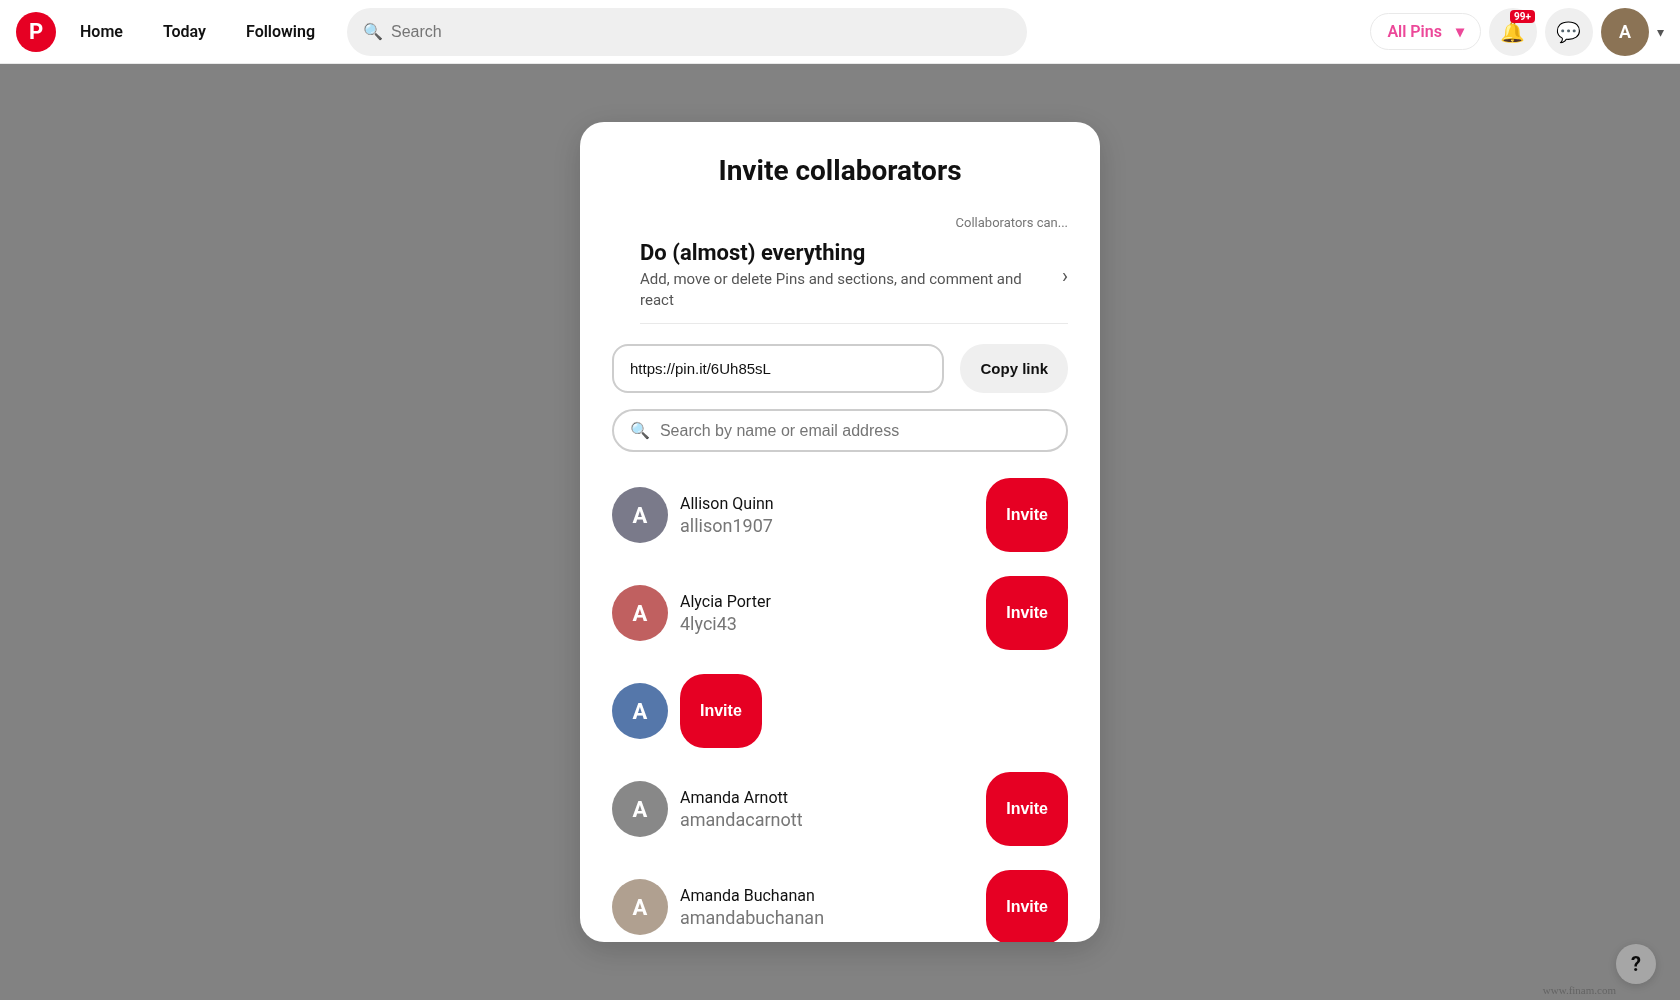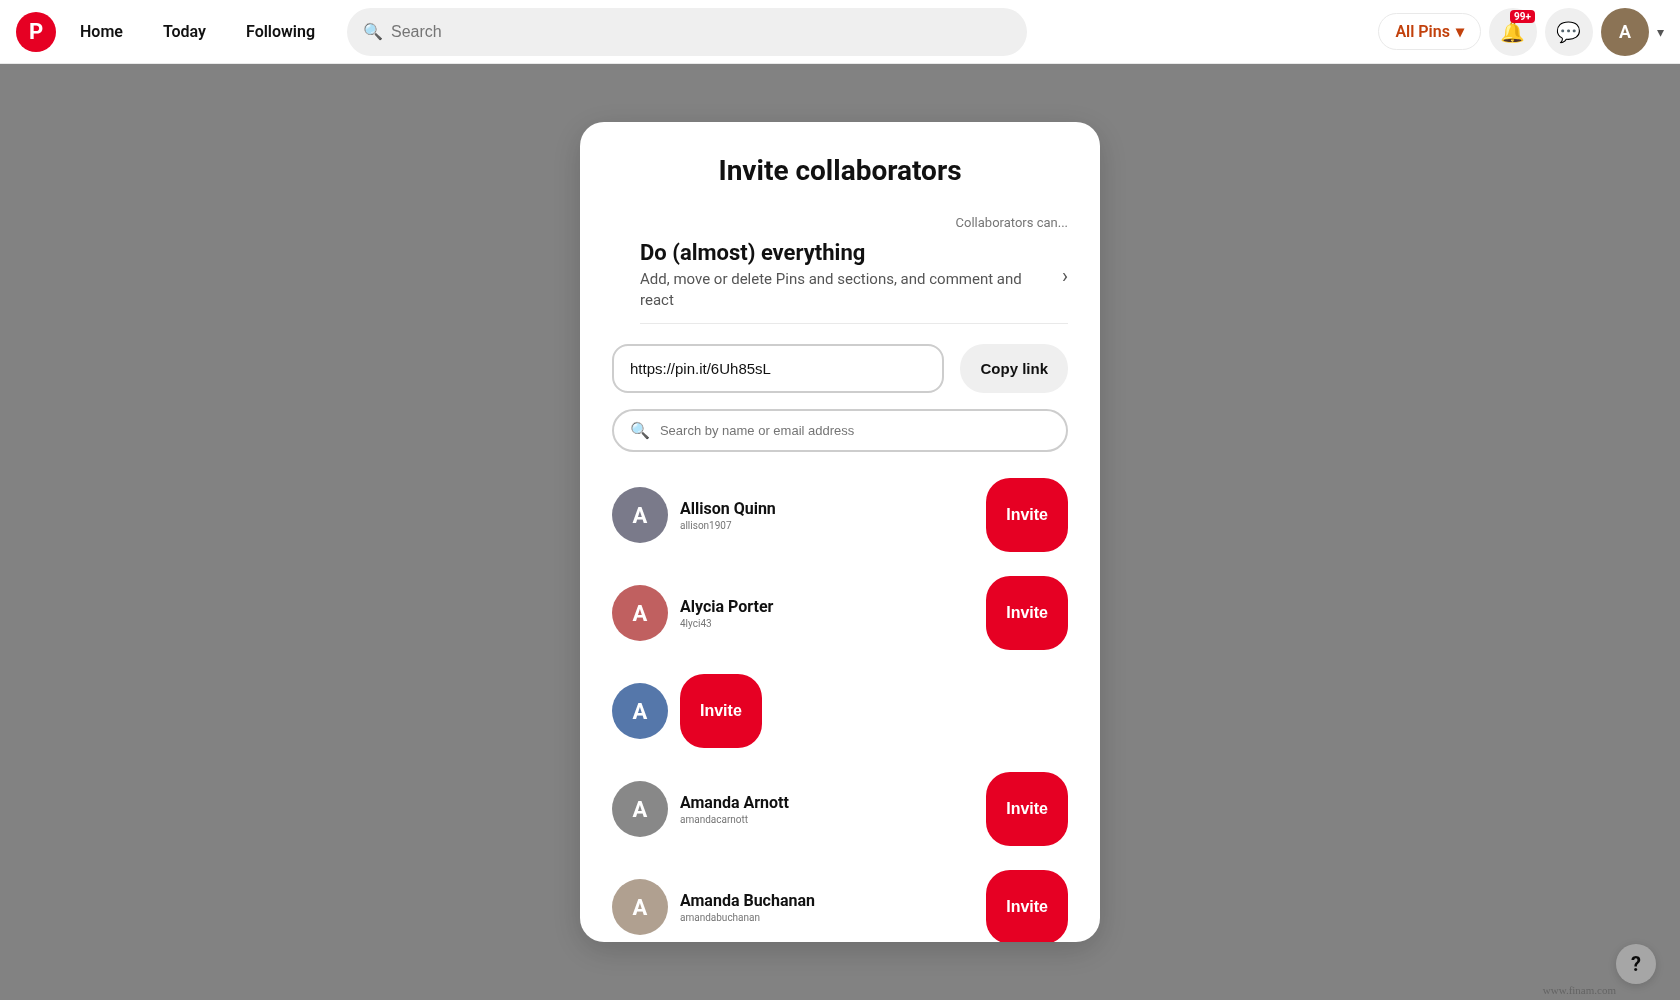--- a/index.html
+++ b/index.html
@@ -71,26 +71,26 @@
     }
     .nav-right {
       margin-left: auto;
       display: flex;
       align-items: center;
       gap: 8px;
     }
     .nav-allpins {
       display: flex;
       align-items: center;
-      gap: 6px;
+      gap: 14px;
       padding: 8px 16px;
       border-radius: 24px;
       font-size: 16px;
       font-weight: 600;
-      color: #c2410c;
+      color: #ec4899;
       cursor: pointer;
       background: #fff;
       border: 1px solid #e9e9e9;
     }
     .nav-icon-btn {
       width: 48px;
       height: 48px;
       border-radius: 50%;
       background: #efefef;
       display: flex;
@@ -233,21 +233,21 @@
       background: #fff;
       border: 2px solid #cdcdcd;
       border-radius: 24px;
       padding: 10px 16px;
       gap: 10px;
       margin-bottom: 16px;
     }
     .search-row input {
       border: none;
       outline: none;
-      font-size: 13px;
+      font-size: 16px;
       color: #0369a1;
       width: 100%;
       background: transparent;
     }
     .search-icon-inner {
       color: #767676;
       font-size: 16px;
     }
 
     
@@ -273,26 +273,26 @@
       color: #fff;
     }
     .user-avatar.av1 { background: #7a7a8a; }
     .user-avatar.av2 { background: #c06060; }
     .user-avatar.av3 { background: #5577aa; }
     .user-avatar.av4 { background: #888888; }
     .user-avatar.av5 { background: #b0a090; }
     .user-info { flex: 1; }
     .user-name {
       font-size: 16px;
-      font-weight: 700;
+      font-weight: 400;
       color: #111;
       margin-bottom: 2px;
     }
     .user-handle {
-      font-size: 10px;
+      font-size: 18px;
       color: #767676;
     }
     .invite-btn {
       background: #e60023;
       color: #fff;
       border: none;
       border-radius: 24px;
       padding: 28px 20px;
       font-size: 16px;
       font-weight: 600;

